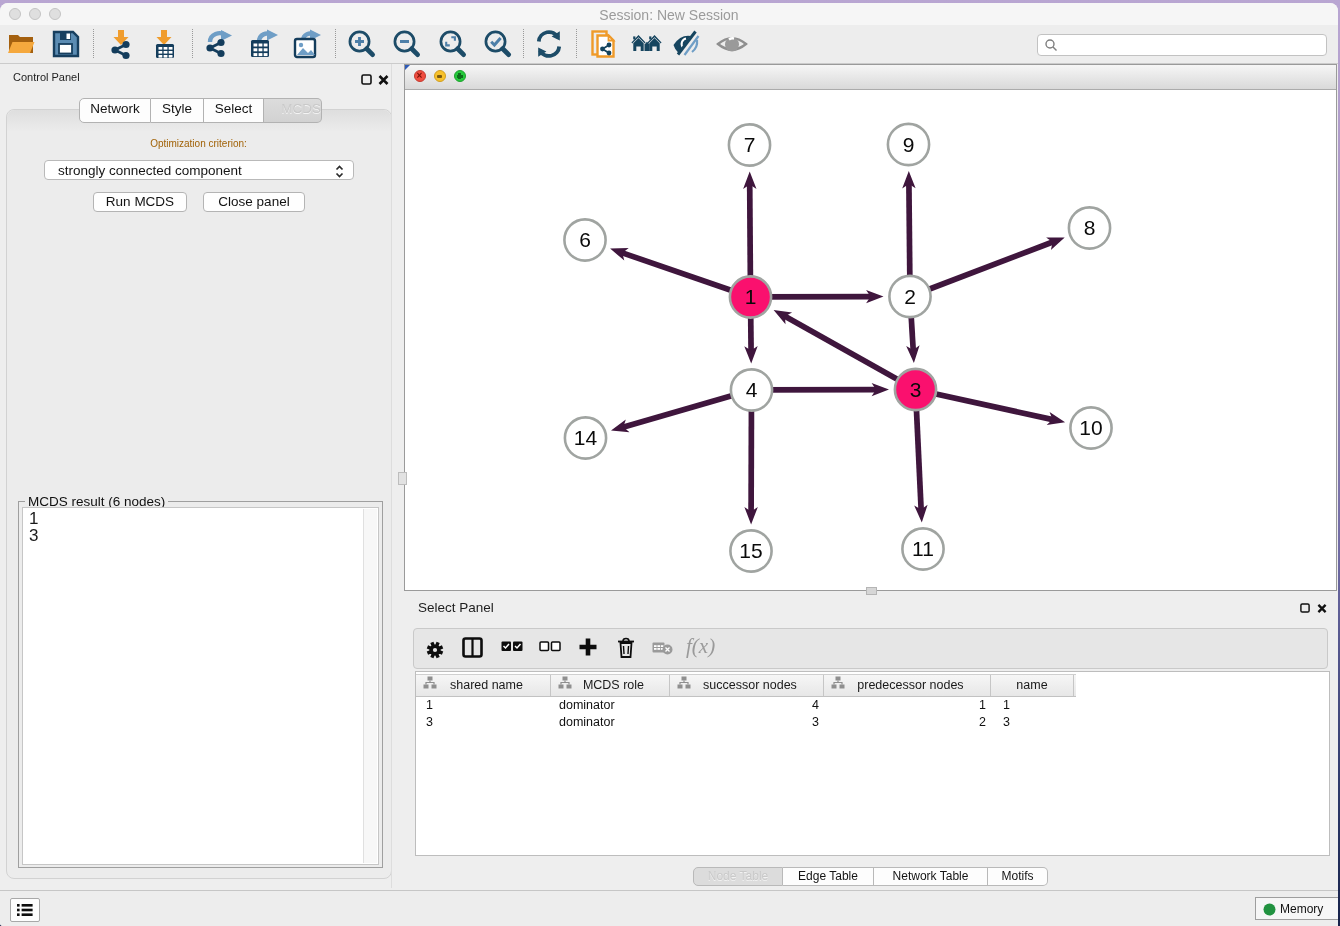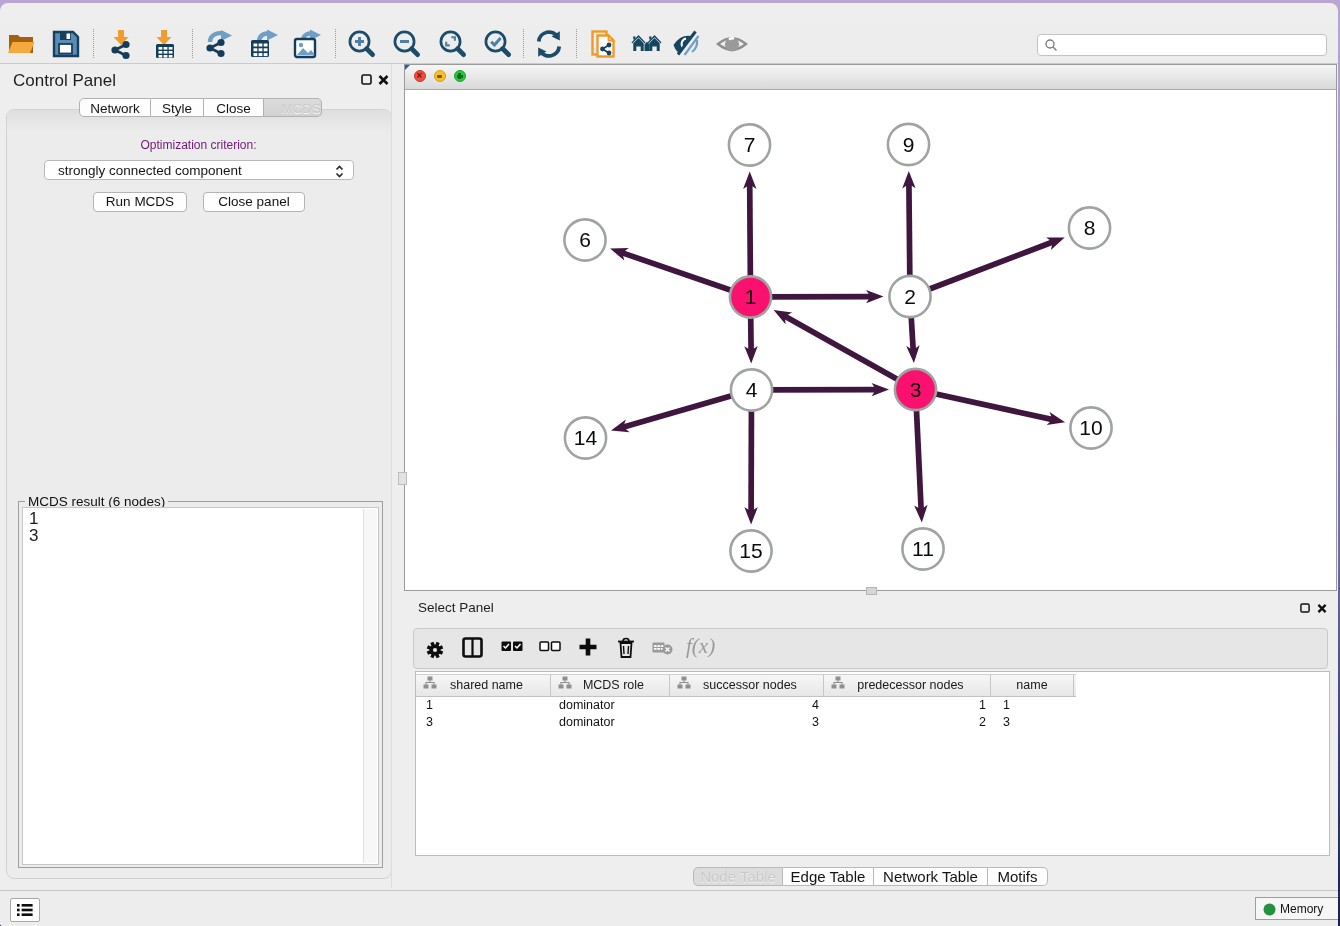--- a/index.html
+++ b/index.html
@@ -8,27 +8,27 @@
 #win{position:absolute;left:0;top:3px;right:2px;bottom:0;background:#eeeeee;
  border-radius:8px 8px 0 3px;overflow:hidden;}
 #titlebar{position:absolute;left:0;top:0;right:0;height:21.5px;background:#f6f6f6;border-bottom:1px solid #d4d4d4;}
 .tcirc{position:absolute;top:4.5px;width:10.5px;height:10.5px;border-radius:50%;background:#dfdfdf;border:1px solid #c3c3c3;}
 #wtitle{position:absolute;top:3.5px;left:0;right:0;text-align:center;font-size:14px;color:#9b9b9b;}
 #toolbar{position:absolute;left:0;top:22px;right:0;height:38px;background:#ededed;border-bottom:1px solid #cbcbcb;}
 .sep{position:absolute;top:4px;height:29px;width:0;border-left:1.6px dotted #999;}
 .ti{position:absolute;top:3px;width:32px;height:32px;}
 #search{position:absolute;left:1037px;top:9px;width:288px;height:20px;border:1px solid #c2c2c2;border-radius:4px;background:#fff;}
 
-#cpTitle{position:absolute;left:13px;top:68px;font-size:17px;color:#1e1e1e;}
+#cpTitle{position:absolute;left:13px;top:68px;font-size:11px;color:#1e1e1e;}
 #cpPanel{position:absolute;left:6px;top:106px;width:384px;height:768px;background:#ececec;border:1px solid #d2d2d2;border-radius:8px;}
 #cpPanel::before{content:"";position:absolute;left:0;top:0;right:0;height:22px;background:linear-gradient(#dedede,#ececec);border-radius:8px 8px 0 0;}
-.tab{position:absolute;top:95px;height:19px;background:#fdfdfd;border:1px solid #b2b2b2;box-sizing:border-box;
+.tab{position:absolute;top:95px;height:25px;background:#fdfdfd;border:1px solid #b2b2b2;box-sizing:border-box;
  font-size:13.5px;color:#141414;text-align:center;line-height:19px;font-weight:500;}
 #tabMCDS{background:linear-gradient(#dcdcdc,#d2d2d2);color:#c9c9c9;text-shadow:0 1px 0 #f4f4f4;border-radius:0 5px 5px 0;text-align:right;}
-#optLabel{position:absolute;left:0;top:135px;width:397px;text-align:center;font-size:12px;color:#701a75;}
+#optLabel{position:absolute;left:0;top:135px;width:397px;text-align:center;font-size:10px;color:#a16207;}
 #optSel{position:absolute;left:44px;top:157px;width:310px;height:20px;background:#fff;border:1px solid #b9b9b9;border-radius:4px;
  font-size:13.5px;color:#151515;line-height:20px;padding-left:13px;box-sizing:border-box;}
 .btn{position:absolute;top:189px;height:20px;background:#fefefe;border:1px solid #b4b4b4;border-radius:4px;box-sizing:border-box;
  font-size:13.5px;color:#131313;text-align:center;line-height:18px;font-weight:500;}
 #fs{position:absolute;left:18px;top:498px;width:363px;height:365px;border:1px solid #9f9f9f;}
 #fsLegend{position:absolute;left:6px;top:-8px;background:#ececec;padding:0 3px;font-size:13.5px;color:#101010;}
 #fsWhite{position:absolute;left:3px;top:5px;right:3px;bottom:2px;background:#fff;border:1px solid #c6c6c6;}
 #fsScroll{position:absolute;right:1px;top:1px;width:13px;bottom:1px;background:#f7f7f7;border-left:1px solid #e0e0e0;}
 #fsTxt{position:absolute;left:6px;top:3px;font-size:17px;color:#1a1a1a;line-height:16.9px;}
 
@@ -38,28 +38,34 @@
 .tl{position:absolute;top:4.5px;width:12px;height:12px;border-radius:50%;box-sizing:border-box;font:bold 9px/11px "Liberation Sans",sans-serif;text-align:center;}
 
 #tpTitle{position:absolute;left:418px;top:597px;font-size:13.5px;color:#1e1e1e;}
 #tbar{position:absolute;left:413px;top:625px;width:915px;height:41px;background:#e6e6e6;border:1px solid #c9c9c9;border-radius:4px;box-sizing:border-box;}
 #ttable{position:absolute;left:415px;top:668px;width:915px;height:185px;background:#fff;border:1px solid #bdbdbd;box-sizing:border-box;}
 #thead{position:absolute;left:0;top:2px;width:660px;height:21px;background:linear-gradient(#f6f6f6,#e7e7e7);border-top:1px solid #cfcfcf;border-bottom:1px solid #c2c2c2;}
 .hcell{position:absolute;top:0;height:21px;border-right:1px solid #c6c6c6;box-sizing:border-box;font-size:12.5px;color:#1a1a1a;text-align:center;line-height:20px;}
 .hicon{position:absolute;top:4px;width:14px;height:13px;}
 .tcell{position:absolute;font-size:12.5px;color:#111;height:17px;line-height:17px;}
 .btab{position:absolute;top:864px;height:18.5px;background:#fdfdfd;border:1px solid #b9b9b9;box-sizing:border-box;
- font-size:15px;color:#141414;text-align:center;line-height:17px;font-weight:500;}
+ font-size:12px;color:#141414;text-align:center;line-height:17px;font-weight:500;}
 
 #status{position:absolute;left:0;right:0;top:887px;height:38px;background:#ededed;border-top:1px solid #c6c6c6;}
 #listbtn{position:absolute;left:10px;width:28px;height:22px;background:#fdfdfd;border:1px solid #a8a8a8;border-radius:2px;}
 #membtn{position:absolute;left:1255px;width:93px;height:23px;background:#f6f6f6;border:1px solid #9e9e9e;box-sizing:border-box;}
 </style></head><body>
 
 <div id="win">
+<div id="titlebar">
+ <div class="tcirc" style="left:8.5px;"></div>
+ <div class="tcirc" style="left:28.5px;"></div>
+ <div class="tcirc" style="left:48.5px;"></div>
+ <div id="wtitle">Session: New Session</div>
+</div>
 <div id="toolbar">
  <div class="sep" style="left:93px;"></div>
  <div class="sep" style="left:192px;"></div>
  <div class="sep" style="left:335px;"></div>
  <div class="sep" style="left:523px;"></div>
  <div class="sep" style="left:576px;"></div>
  <svg class="ti" style="left:6px;" viewBox="0 0 32 32">
         <path d="M3,7 h9 l3,3 h12 v5 H3 z" fill="#a4600f"></path>
         <rect x="3" y="9" width="24" height="16" fill="#a4600f"></rect>
         <path d="M6.5,14 h22 l-4.5,11 H2 z" fill="#f5a83d"></path>
@@ -202,21 +208,21 @@
 <div id="cpTitle">Control Panel</div>
 <svg class="abs" style="left:361px;top:71px;" width="11" height="11" viewBox="0 0 11 11">
       <rect x="1" y="1" width="9" height="9" rx="1.5" fill="none" stroke="#111" stroke-width="1.6"></rect>
     </svg>
 <svg class="abs" style="left:378px;top:71.5px;" width="11" height="10" viewBox="0 0 11 10">
       <path d="M1.5,1 L9.5,9 M9.5,1 L1.5,9" stroke="#111" stroke-width="2.6"></path>
     </svg>
 <div id="cpPanel"></div>
 <div class="tab" style="left:79px;width:72px;border-radius:5px 0 0 5px;">Network</div>
 <div class="tab" style="left:151px;width:53px;border-left:none;">Style</div>
-<div class="tab" style="left:204px;width:60px;border-left:none;">Close</div>
+<div class="tab" style="left:204px;width:60px;border-left:none;">Select</div>
 <div class="tab" id="tabMCDS" style="left:264px;width:58px;border-left:none;">MCDS</div>
 <div id="optLabel">Optimization criterion:</div>
 <div id="optSel">strongly connected component
  <svg style="position:absolute;right:9px;top:3.5px;" width="9" height="13" viewBox="0 0 9 13">
         <path d="M1.5,4.5 L4.5,1.5 L7.5,4.5" fill="none" stroke="#2b2b2b" stroke-width="1.7"></path>
         <path d="M1.5,8.5 L4.5,11.5 L7.5,8.5" fill="none" stroke="#2b2b2b" stroke-width="1.7"></path>
       </svg>
 </div>
 <div class="btn" style="left:93px;width:94px;">Run MCDS</div>
 <div class="btn" style="left:203px;width:102px;">Close panel</div>

